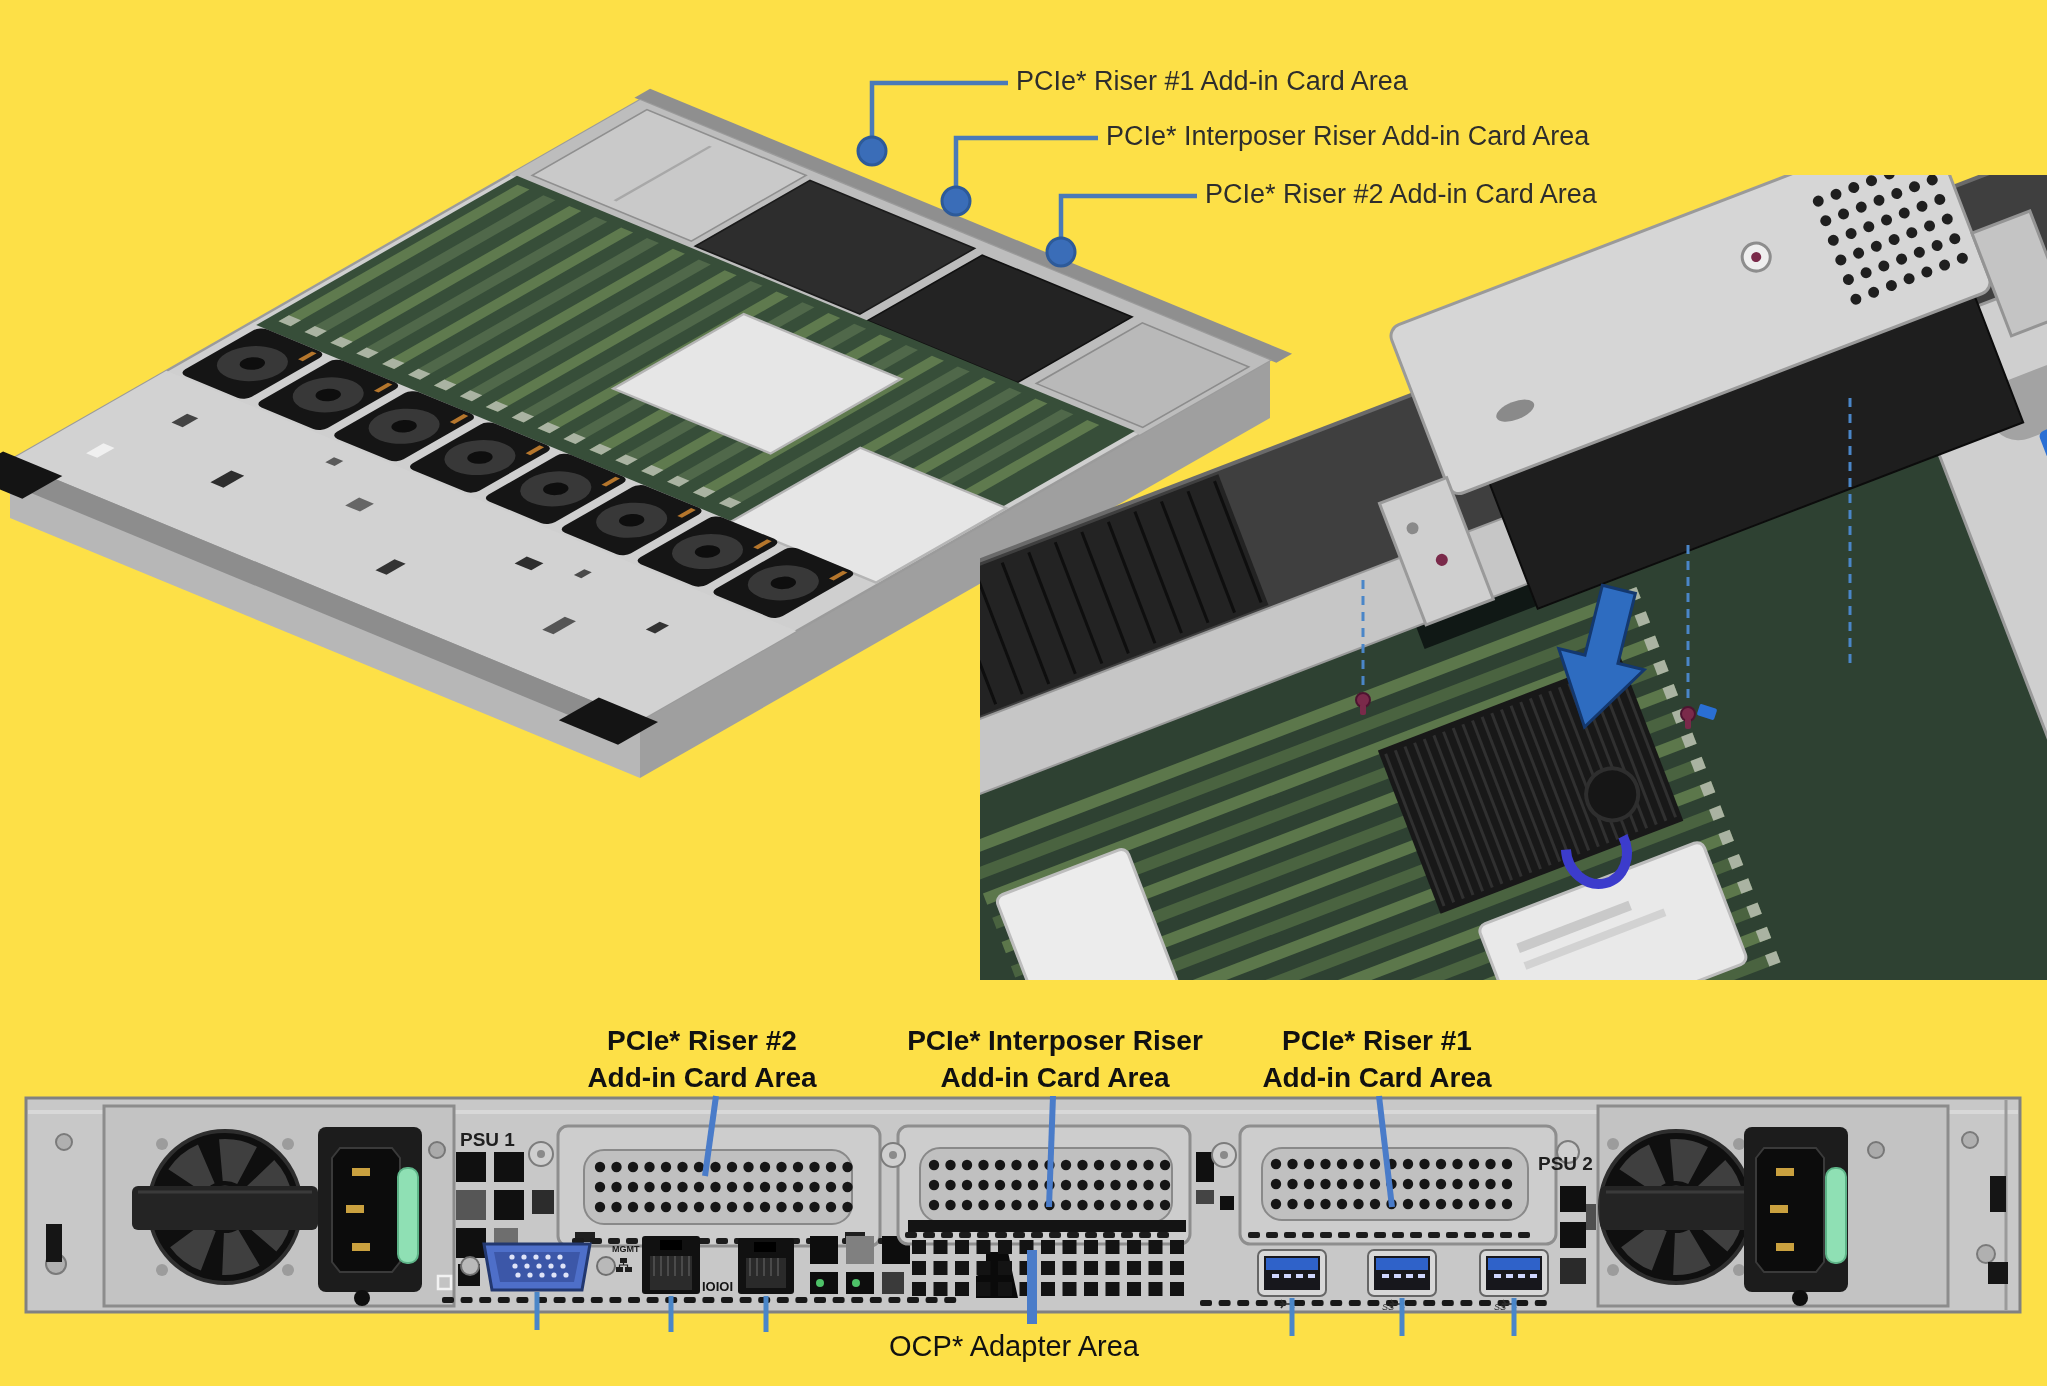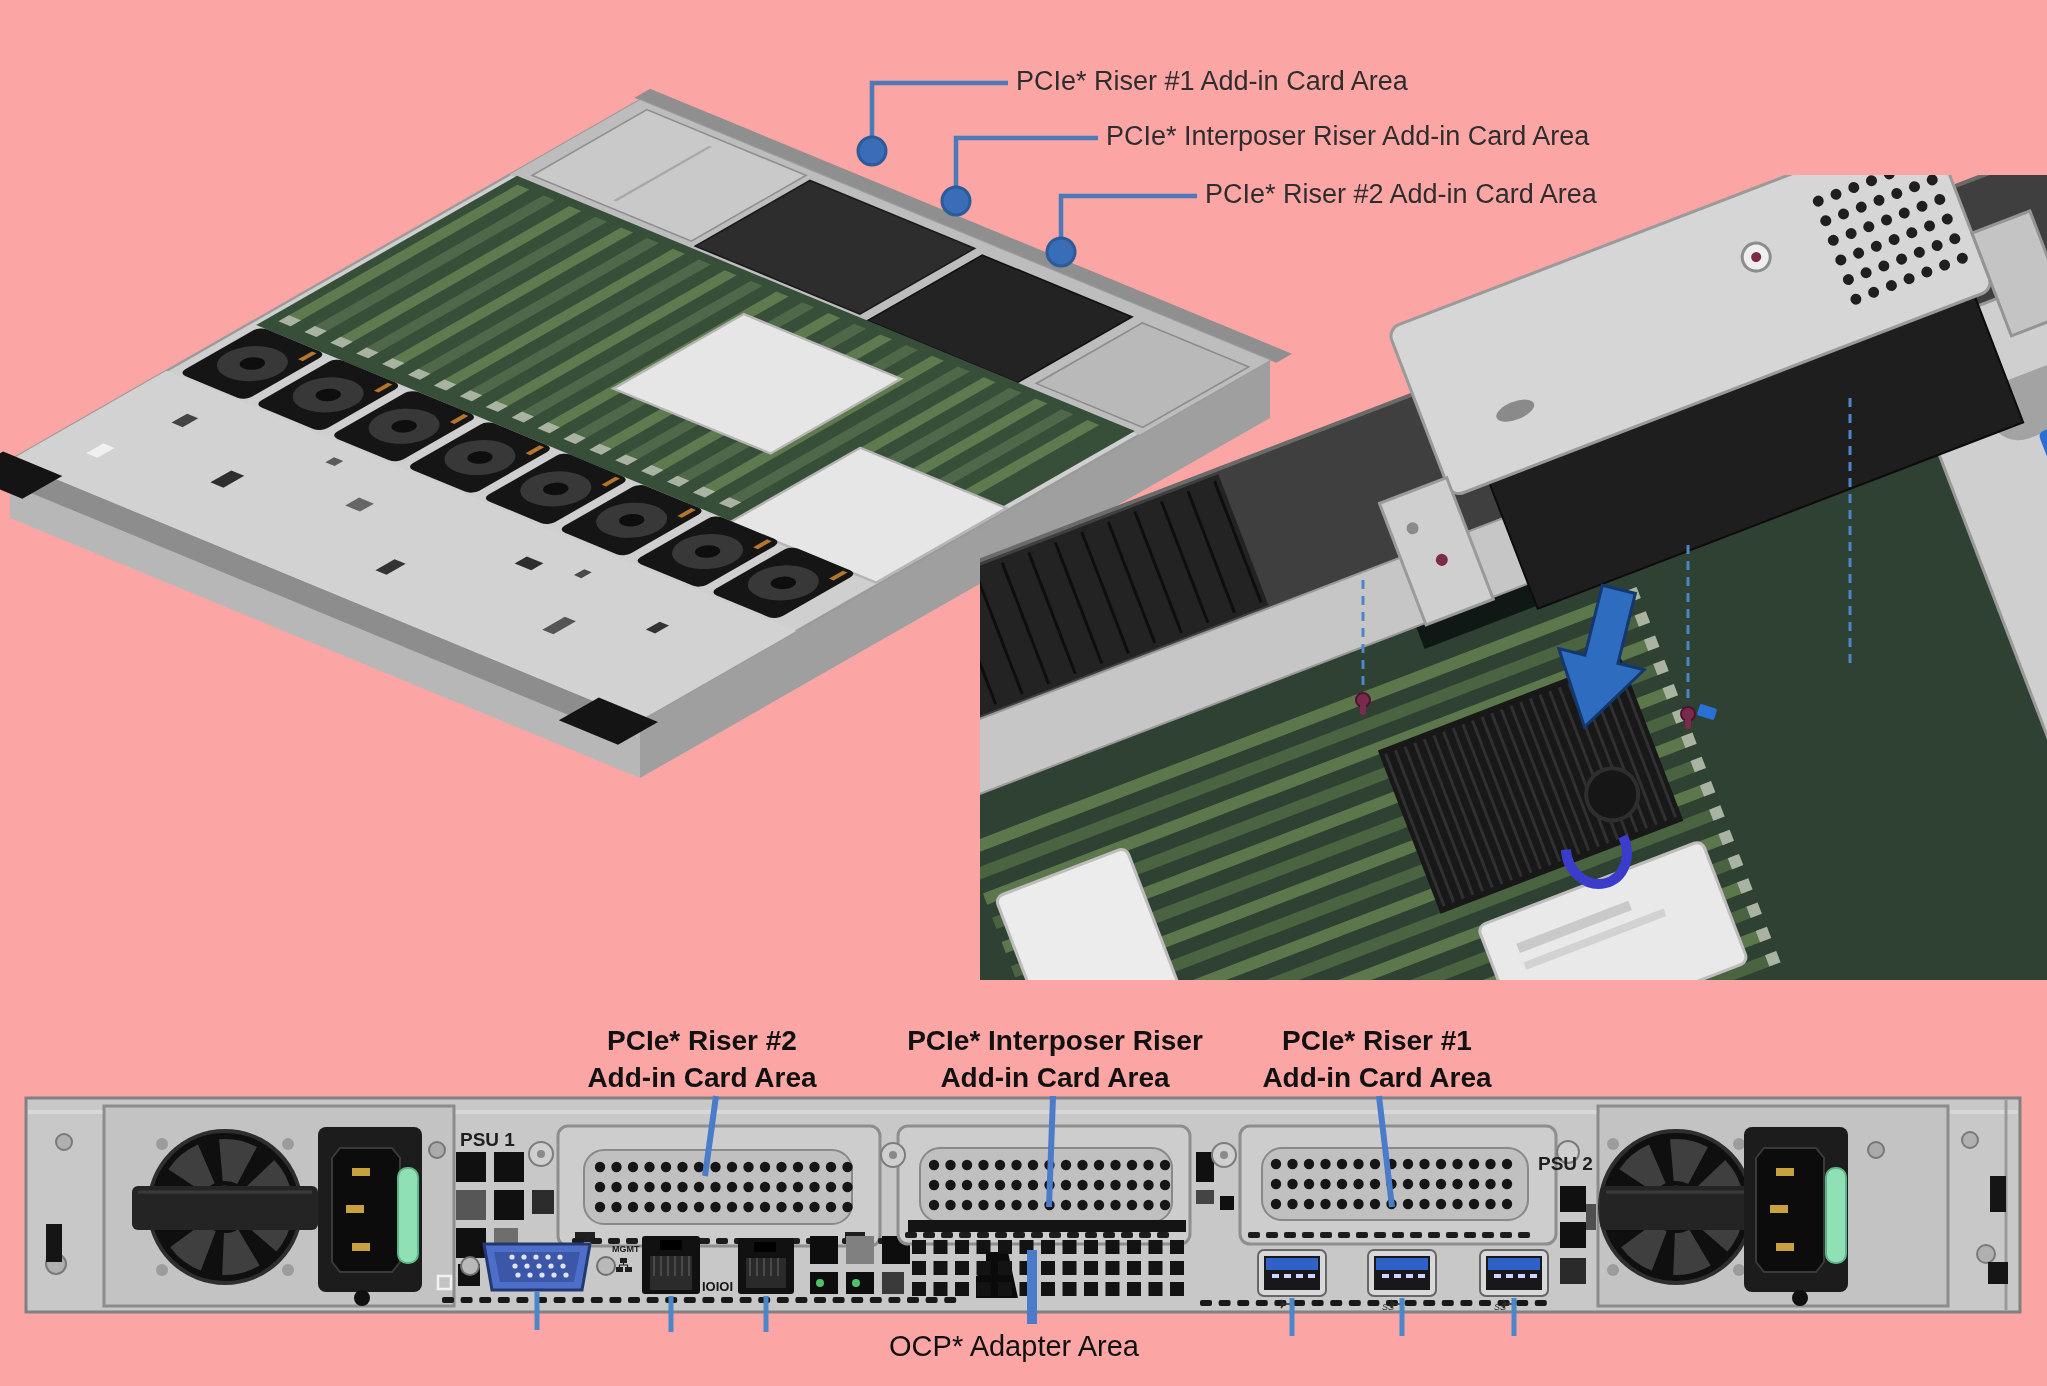--- a/index.html
+++ b/index.html
@@ -1,16 +1,16 @@
 <!DOCTYPE html>
 <html><head>
 <meta charset="utf-8">
 <style>
   html,body{margin:0;padding:0;background:#ffffff;}
-  .page{position:relative;width:2047px;height:1386px;background:#fca5a5;overflow:hidden;
+  .page{position:relative;width:2047px;height:1386px;background:#fde047;overflow:hidden;
         font-family:"Liberation Sans", sans-serif;}
   svg{position:absolute;left:0;top:0;}
   text{font-family:"Liberation Sans", sans-serif;}
   .callout-label{font-size:27px;fill:#2d2d2d;}
   .bold-label{font-size:28px;font-weight:bold;fill:#111111;}
   .ocp-label{font-size:29px;fill:#111111;}
   .psu-label{font-size:19px;font-weight:bold;fill:#1f1f1f;}
   .serial-label{font-size:13px;font-weight:bold;fill:#141414;}
   .mgmt-label{font-size:9px;font-weight:bold;fill:#1a1a1a;}
   .ss-label{font-size:9px;font-style:italic;fill:#2b2b2b;}

